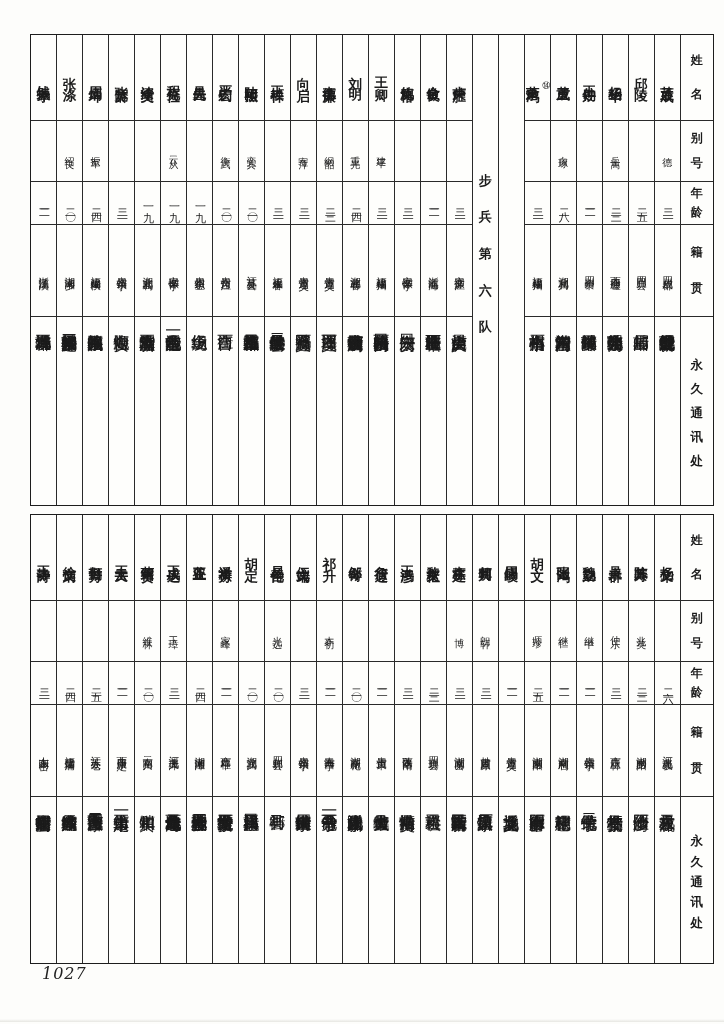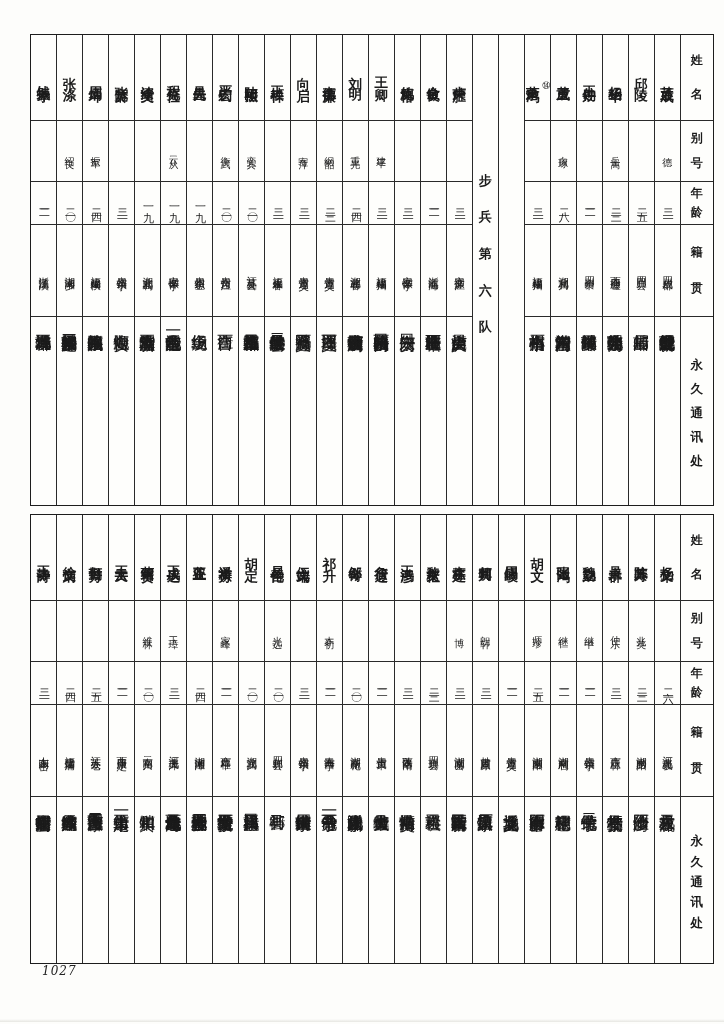--- a/index.html
+++ b/index.html
@@ -62,21 +62,21 @@
   .hdr-small span{font-size:12px;font-weight:700;font-family:"DejaVu Sans", sans-serif;}
   .hdr-tall{padding:28px 0;box-sizing:border-box;}
   .hdr-tall span{font-size:12.5px;font-weight:700;font-family:"DejaVu Sans", sans-serif;}
   .section-col .charstack{padding:118px 0 150px 0;box-sizing:border-box;}
   .section-col span{font-size:13px;font-weight:700;font-family:"DejaVu Sans", sans-serif;}
   .fullcol{height:100%;display:flex;align-items:center;justify-content:center;}
 
   .page-number{
     position:absolute;left:42px;top:964px;
     font-family:"DejaVu Serif", serif;font-style:italic;
-    font-size:12px;color:#222;letter-spacing:1px;
+    font-size:16px;color:#222;letter-spacing:1px;
   }
 </style>
 </head>
 <body>
 
 <div class="scan-edge-left"></div>
 <div class="scan-edge-bottom"></div>
 
 <div id="table-top" class="vtable">
     <div class="col header-col">

